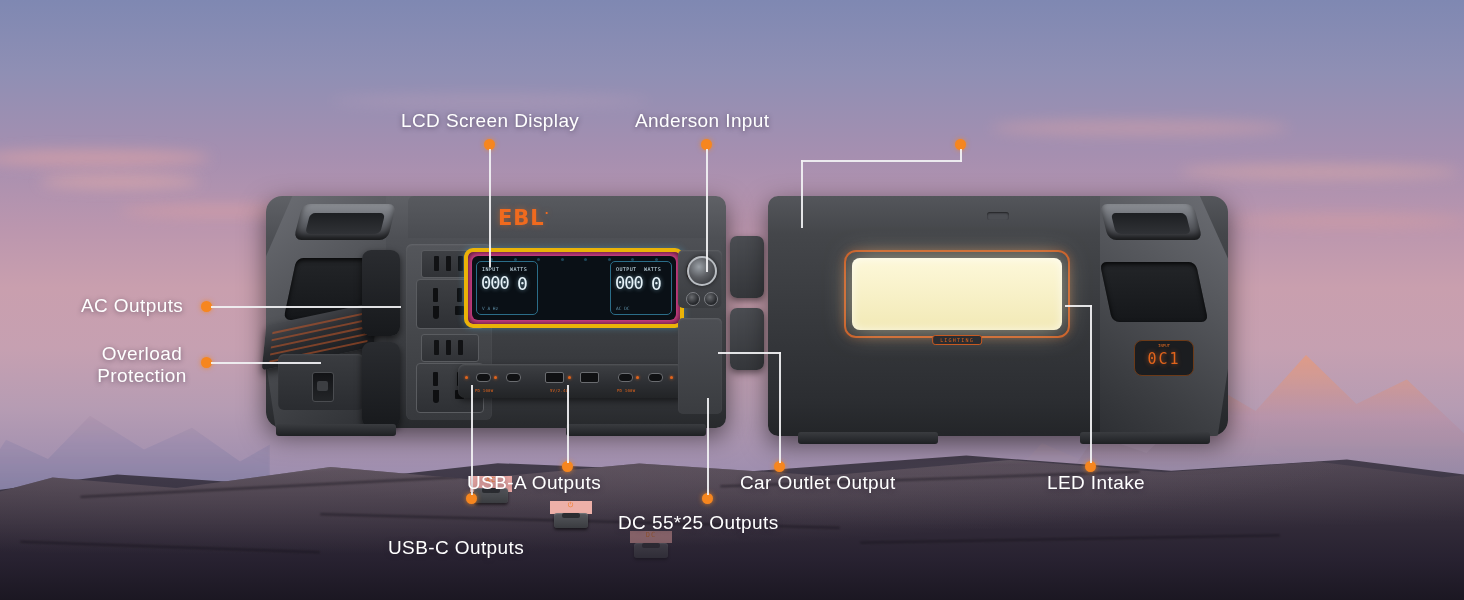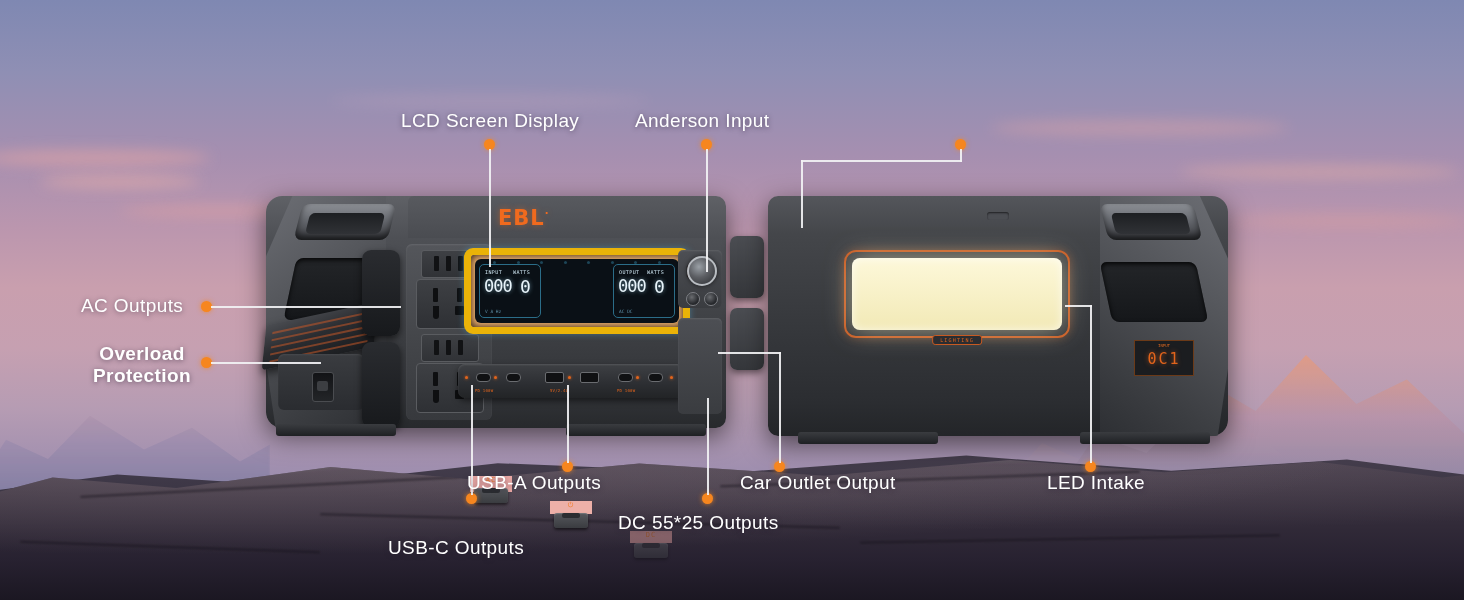--- a/index.html
+++ b/index.html
@@ -155,21 +155,21 @@
   .slotpair{position:absolute;top:5px;width:5px;height:15px;background:#111214;border-radius:1px;}
   .ac-bot{
     position:absolute;left:2px;top:29px;width:66px;height:48px;
     background:linear-gradient(180deg,#3e4044 0%, #2e3034 100%);
     border-radius:4px;border:1px solid #5a5c60;
   }
   .ac-bot .sl{position:absolute;background:#0e0f11;border-radius:1px;}
   
   .screen-bezel{
     position:absolute;left:198px;top:52px;width:212px;height:72px;
-    background:#fdba74;border:7px solid #eab308;border-radius:9px;
+    background:#ec4899;border:4px solid #eab308;border-radius:9px;
     box-shadow:0 0 7px rgba(80,170,210,.45), inset 0 0 10px rgba(0,0,0,.9);
     overflow:hidden;
   }
   .lcd{position:absolute;inset:4px;background:#0a1016;border-radius:6px;display:flex;align-items:center;}
   .lcd-side{
     position:relative;width:60px;height:52px;margin:0 2px;
     border:1px solid #2b6d88;border-radius:5px;
   }
   .lcd-side.left{margin-left:4px;}
   .lcd-side.right{margin-left:auto;margin-right:4px;}
@@ -317,21 +317,21 @@
   .handle-r::after{content:"";position:absolute;left:9px;top:9px;right:10px;bottom:6px;
     background:linear-gradient(180deg,#1d1f22 0%, #303236 100%);border-radius:5px;}
   .vent-r{
     position:absolute;right:26px;top:66px;width:96px;height:60px;
     background:linear-gradient(180deg,#232528 0%, #15171a 100%);
     border-radius:7px;transform:skewX(12deg);
     box-shadow:inset 0 2px 5px rgba(0,0,0,.9);
   }
   .minidisp{
     position:absolute;right:34px;top:144px;width:58px;height:34px;
-    background:#1b1d20;border:1px solid #6b3a18;border-radius:0;
+    background:#1b1d20;border:1px solid #6b3a18;border-radius:8px;
   }
   .minidisp .ml{position:absolute;top:2px;left:0;right:0;font-size:4px;color:#d9661f;text-align:center;font-family:"DejaVu Sans Mono", monospace;}
   .minidisp .mv{position:absolute;top:9px;left:0;right:0;text-align:center;font-family:"DejaVu Sans Mono", monospace;font-size:15px;color:#e2641c;letter-spacing:2px;text-shadow:0 0 5px rgba(226,100,28,.7);}
   .led-frame{
     position:absolute;left:76px;top:54px;width:222px;height:84px;
     border:2px solid #c75a22;border-radius:12px;
     box-shadow:0 0 9px rgba(199,90,34,.35);
   }
   .led-panel{
     position:absolute;left:6px;top:6px;right:6px;bottom:6px;
@@ -348,21 +348,21 @@
   .top-nub{
     position:absolute;left:50%;transform:translateX(-50%);top:16px;
     width:22px;height:8px;border-radius:3px;background:#4c4e53;
     box-shadow:inset 0 1px 2px rgba(0,0,0,.6);
   }
   .foot{position:absolute;bottom:-8px;height:12px;background:linear-gradient(180deg,#3a3c40,#1e2023);border-radius:3px;}
 
   
   .callout{position:absolute;color:#fff;font-size:19px;letter-spacing:.4px;
     text-shadow:0 1px 5px rgba(40,30,50,.55);white-space:nowrap;line-height:1.15;}
-  .callout.multi{white-space:normal;text-align:center;font-weight:bold;}
+  .callout.multi{white-space:normal;text-align:center;}
   .dot{position:absolute;width:11px;height:11px;border-radius:50%;
     background:#f6861f;box-shadow:0 0 5px rgba(246,134,31,.75);}
   .lead{position:absolute;background:#f2f2f4;opacity:.92;}
   .lead.v{width:2px;}
   .lead.h{height:2px;}
 </style>
 </head>
 <body>
 
 <div class="stage">

